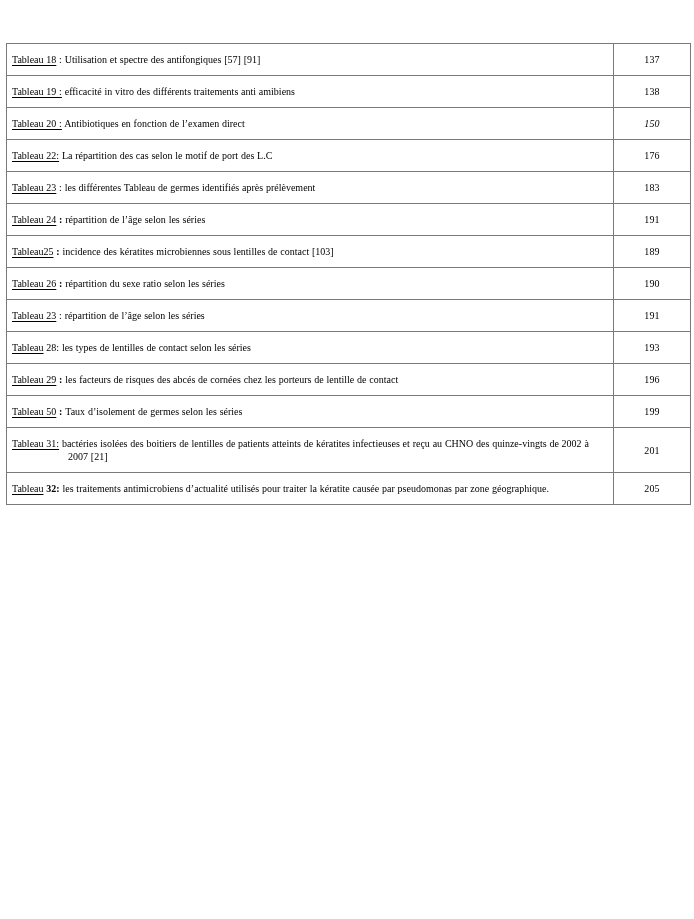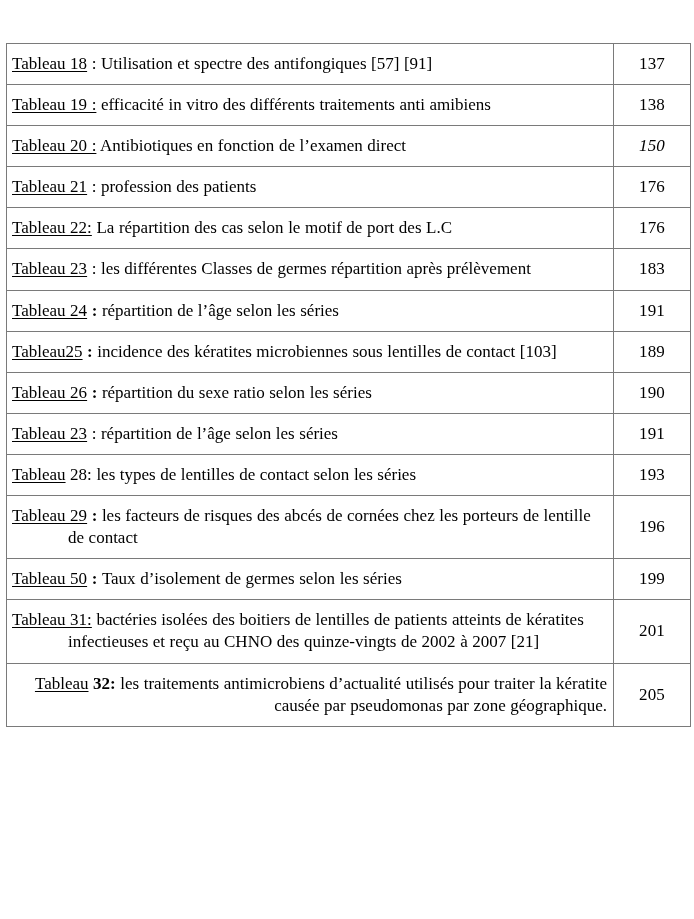--- a/index.html
+++ b/index.html
@@ -32,21 +32,21 @@
     table-layout: fixed;
     border: 1px solid #7a7a7a;
   }
 
   #toc-table col.caption-col { width: 607px; }
   #toc-table col.page-col    { width: 77px;  }
 
   #toc-table td {
     border: 1px solid #7a7a7a;
     vertical-align: middle;
-    font-size: 17px;
+    font-size: 10px;
     line-height: 1.30;
   }
 
   td.caption-cell {
     padding: 9px 6px 9px 5px;
     text-align: left;
   }
 
   td.page-cell {
     padding: 4px 2px 4px 2px;
@@ -103,33 +103,27 @@
           <td class="page-cell" style="border-color: rgb(122, 122, 122);">138</td>
         </tr>
         <tr>
           <td class="caption-cell" style="border-color: rgb(122, 122, 122);">
             <span class="caption-text"><span class="lead">Tableau 20 :</span><span class="sep-plain"> </span><span>Antibiotiques en fonction de l’examen direct</span></span>
           </td>
           <td class="page-cell" style="border-color: rgb(122, 122, 122); font-style: italic;">150</td>
         </tr>
         <tr>
           <td class="caption-cell" style="border-color: rgb(122, 122, 122);">
-            <span class="caption-text"><span class="lead">Tableau 21</span><span class="sep-plain"> : </span><span>profession des patients</span></span>
-          </td>
-          <td class="page-cell" style="border-color: rgb(122, 122, 122);">176</td>
-        </tr>
-        <tr>
-          <td class="caption-cell" style="border-color: rgb(122, 122, 122);">
             <span class="caption-text"><span class="lead">Tableau 22:</span><span class="sep-plain"> </span><span>La répartition des cas selon le motif de port des L.C</span></span>
           </td>
           <td class="page-cell" style="border-color: rgb(122, 122, 122);">176</td>
         </tr>
         <tr>
           <td class="caption-cell" style="border-color: rgb(122, 122, 122);">
-            <span class="caption-text"><span class="lead">Tableau 23</span><span class="sep-plain"> : </span><span>les différentes Classes de germes répartition après prélèvement</span></span>
+            <span class="caption-text"><span class="lead">Tableau 23</span><span class="sep-plain"> : </span><span>les différentes Tableau de germes identifiés après prélèvement</span></span>
           </td>
           <td class="page-cell" style="border-color: rgb(122, 122, 122);">183</td>
         </tr>
         <tr>
           <td class="caption-cell" style="border-color: rgb(122, 122, 122);">
             <span class="caption-text"><span class="lead">Tableau 24</span><span class="sep-bold"> : </span><span>répartition de l’âge selon les séries</span></span>
           </td>
           <td class="page-cell" style="border-color: rgb(122, 122, 122);">191</td>
         </tr>
         <tr>
@@ -168,20 +162,20 @@
           </td>
           <td class="page-cell" style="border-color: rgb(122, 122, 122);">199</td>
         </tr>
         <tr>
           <td class="caption-cell" style="border-color: rgb(122, 122, 122);">
             <span class="caption-text wrapped"><span class="lead">Tableau 31:</span><span class="sep-plain"> </span><span>bactéries isolées des boitiers de lentilles de patients atteints de kératites infectieuses et reçu au CHNO des quinze-vingts de 2002 à 2007 [21]</span></span>
           </td>
           <td class="page-cell" style="border-color: rgb(122, 122, 122);">201</td>
         </tr>
         <tr>
-          <td class="caption-cell" style="border-color: rgb(122, 122, 122); text-align: right;">
+          <td class="caption-cell" style="border-color: rgb(122, 122, 122);">
             <span class="caption-text wrapped"><span class="lead">Tableau</span><span class="sep-bold"> 32: </span><span>les traitements antimicrobiens d’actualité utilisés pour traiter la kératite causée par pseudomonas par zone géographique.</span></span>
           </td>
           <td class="page-cell" style="border-color: rgb(122, 122, 122);">205</td>
         </tr>
       </tbody>
   </table>
 </div>
 
 </body></html>

